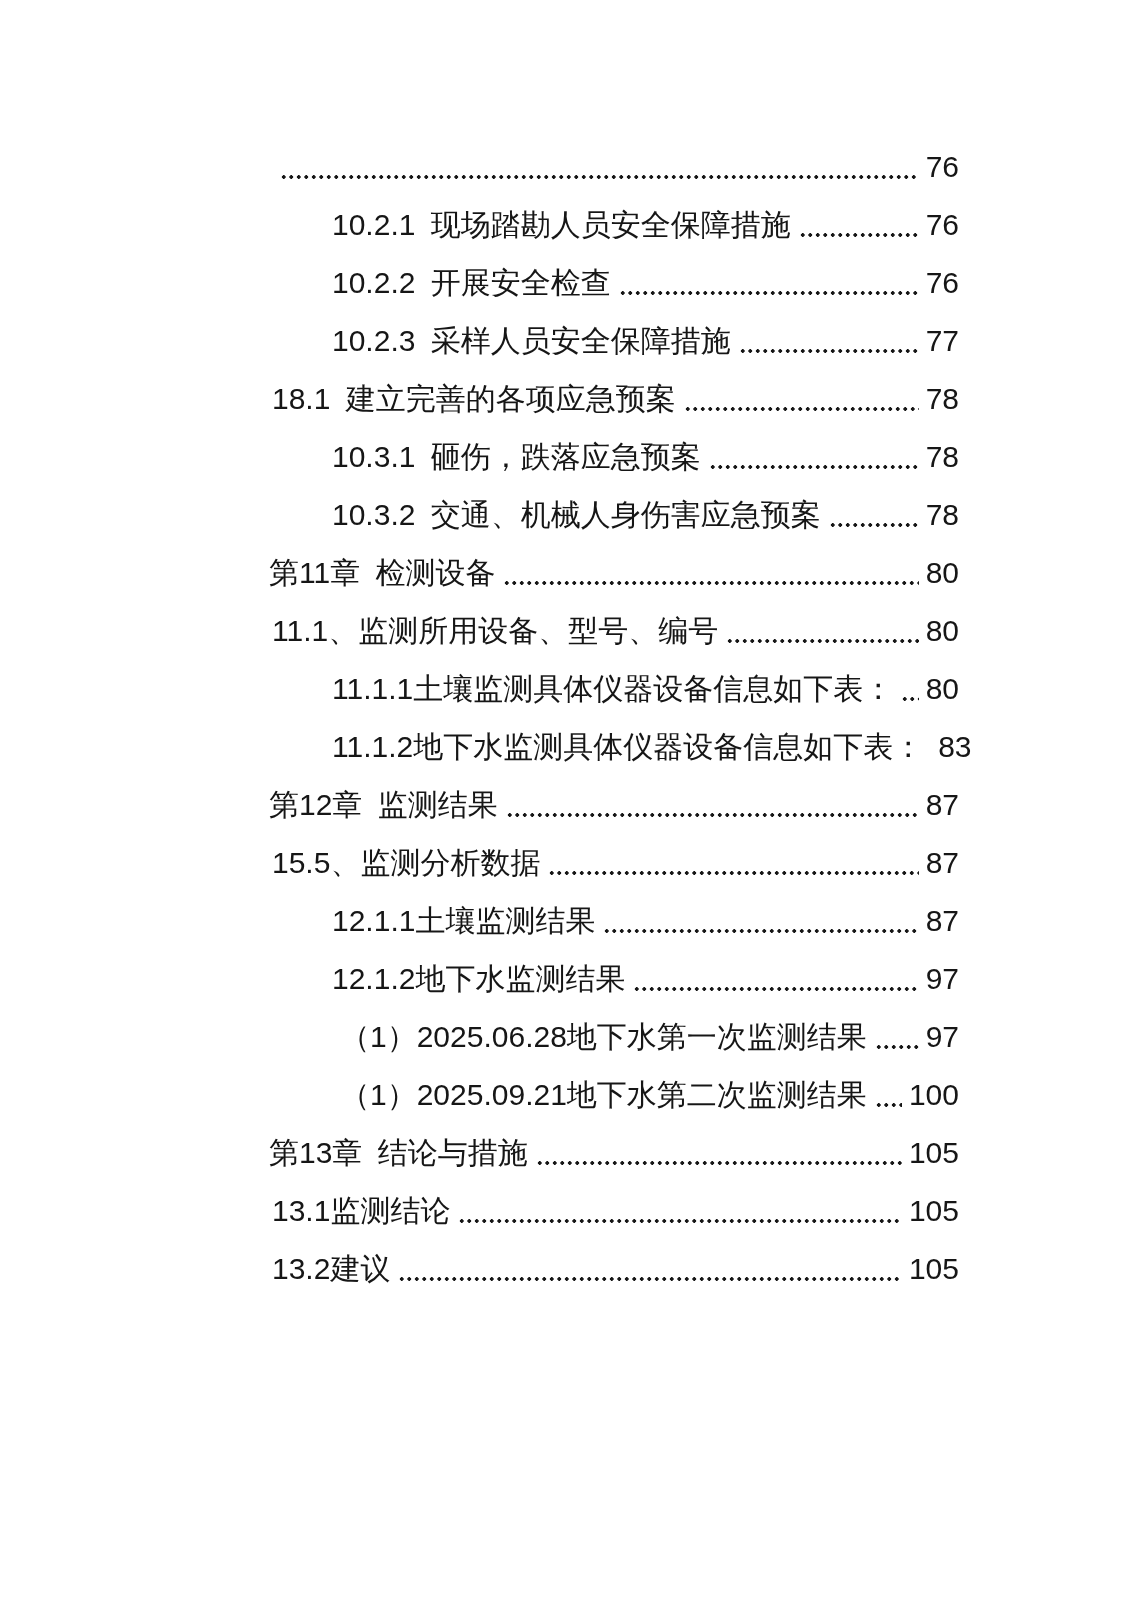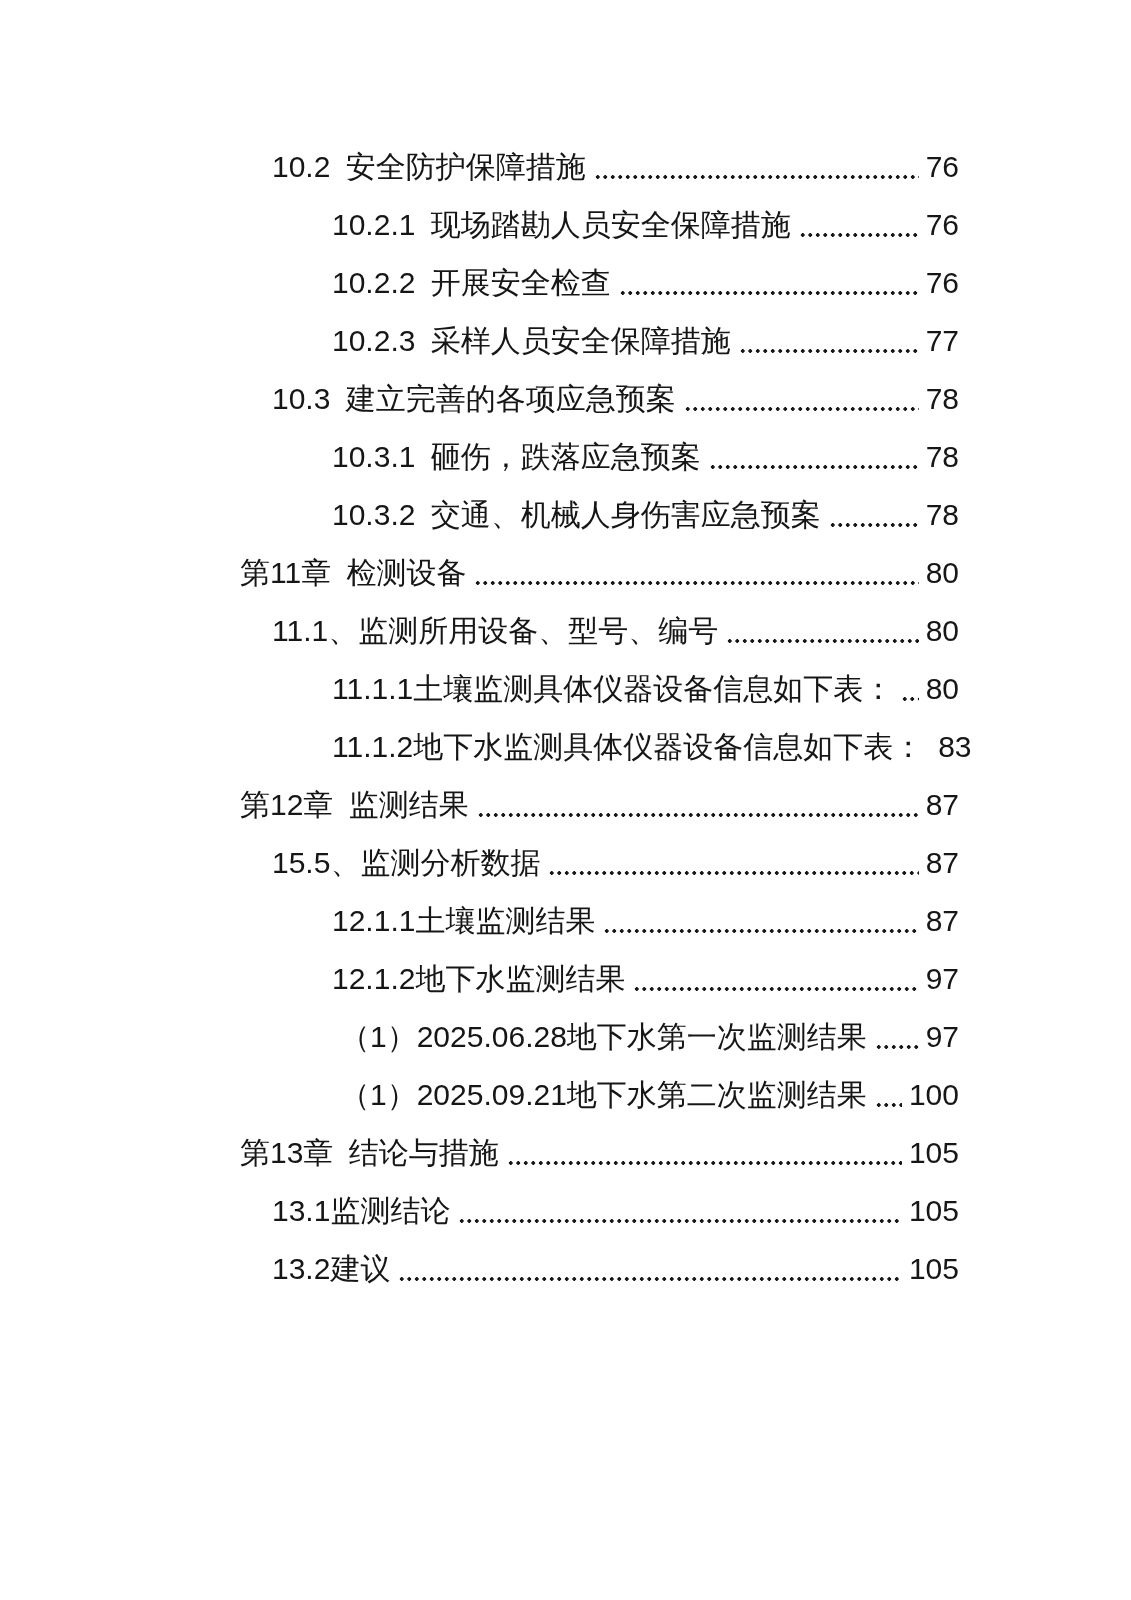--- a/index.html
+++ b/index.html
@@ -24,21 +24,21 @@
     top: 138px;
   }
   .toc-row {
     display: flex;
     align-items: baseline;
     height: 58px;
     line-height: 58px;
     font-size: 30px;
     cursor: pointer;
   }
-  .lvl-0 { padding-left: 0; }
+  .lvl-0 { padding-left: 0; margin-left: 29px; }
   .lvl-1 { padding-left: 32px; }
   .lvl-2 { padding-left: 92px; }
   .lvl-3 { padding-left: 100px; }
   .toc-label {
     flex: 0 0 auto;
     white-space: pre;
     word-spacing: 7px;
   }
   .toc-dots {
     flex: 1 1 auto;
@@ -58,21 +58,20 @@
     white-space: nowrap;
   }
 </style>
 </head>
 <body>
 
 <div class="page">
   <main class="toc">
     <div>
   <div class="toc-row lvl-1">
-    <span class="toc-label">10.2 安全防护保障措施</span>
     <span class="toc-dots" aria-hidden="true"></span>
     <span class="toc-page">76</span>
   </div>
 
   <div class="toc-row lvl-2">
     <span class="toc-label">10.2.1 现场踏勘人员安全保障措施</span>
     <span class="toc-dots" aria-hidden="true"></span>
     <span class="toc-page">76</span>
   </div>
 
@@ -82,21 +81,21 @@
     <span class="toc-page">76</span>
   </div>
 
   <div class="toc-row lvl-2">
     <span class="toc-label">10.2.3 采样人员安全保障措施</span>
     <span class="toc-dots" aria-hidden="true"></span>
     <span class="toc-page">77</span>
   </div>
 
   <div class="toc-row lvl-1">
-    <span class="toc-label">10.3 建立完善的各项应急预案</span>
+    <span class="toc-label">18.1 建立完善的各项应急预案</span>
     <span class="toc-dots" aria-hidden="true"></span>
     <span class="toc-page">78</span>
   </div>
 
   <div class="toc-row lvl-2">
     <span class="toc-label">10.3.1 砸伤，跌落应急预案</span>
     <span class="toc-dots" aria-hidden="true"></span>
     <span class="toc-page">78</span>
   </div>
 

